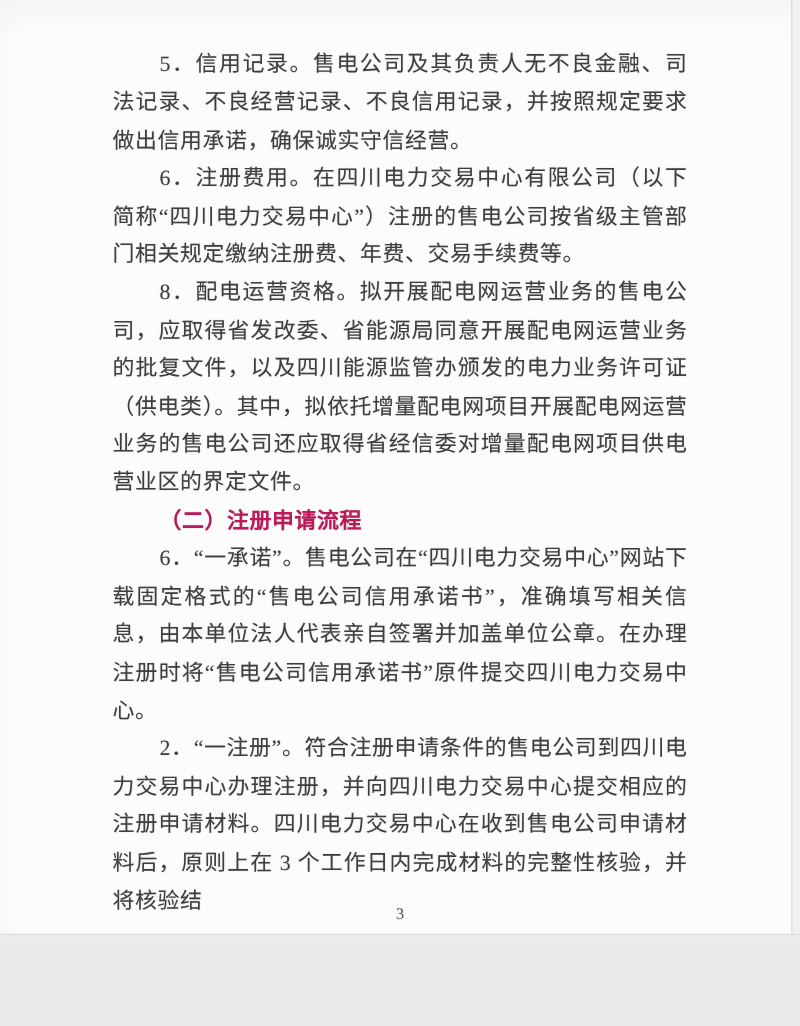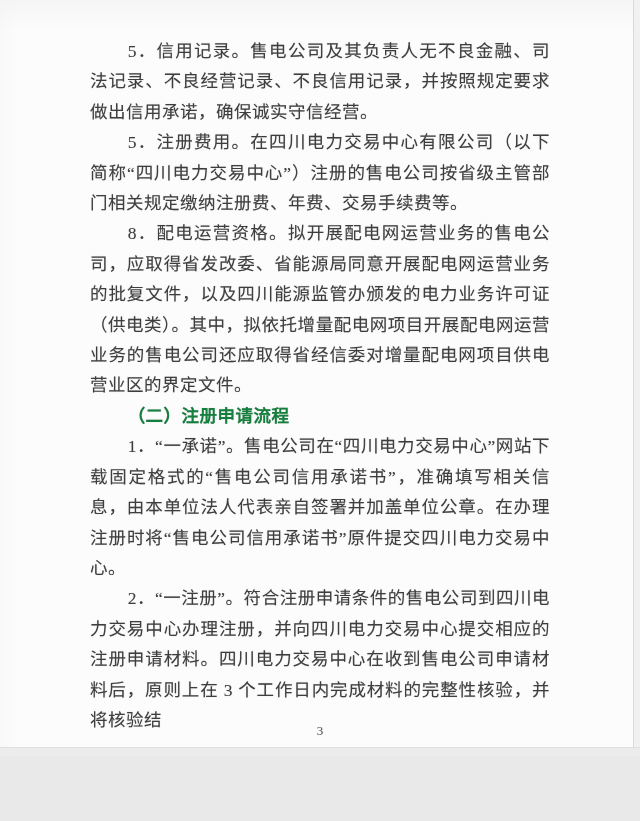--- a/index.html
+++ b/index.html
@@ -59,44 +59,44 @@
     text-shadow: 0 0 1px rgba(90,90,90,0.35);
   }
   .para {
     margin: 0;
     text-indent: 2.15em;
   }
   .section-heading {
     margin: 0;
     text-indent: 2.15em;
     font-weight: bold;
-    color: #15803d;
+    color: #be185d;
   }
   .page-number {
     position: absolute;
     left: 0;
     right: 0;
     bottom: 17px;
     text-align: center;
     font-size: 13px;
     color: #5a5a5a;
     text-shadow: 0 0 1px rgba(90,90,90,0.3);
   }
 </style>
 </head>
 <body>
 
 <div class="scan-page">
 
   <div class="text-block">
     <p class="para">5．信用记录。售电公司及其负责人无不良金融、司法记录、不良经营记录、不良信用记录，并按照规定要求做出信用承诺，确保诚实守信经营。</p>
-    <p class="para">5．注册费用。在四川电力交易中心有限公司（以下简称“四川电力交易中心”）注册的售电公司按省级主管部门相关规定缴纳注册费、年费、交易手续费等。</p>
+    <p class="para">6．注册费用。在四川电力交易中心有限公司（以下简称“四川电力交易中心”）注册的售电公司按省级主管部门相关规定缴纳注册费、年费、交易手续费等。</p>
     <p class="para">8．配电运营资格。拟开展配电网运营业务的售电公司，应取得省发改委、省能源局同意开展配电网运营业务的批复文件，以及四川能源监管办颁发的电力业务许可证（供电类）。其中，拟依托增量配电网项目开展配电网运营业务的售电公司还应取得省经信委对增量配电网项目供电营业区的界定文件。</p>
     <p class="section-heading">（二）注册申请流程</p>
-    <p class="para">1．“一承诺”。售电公司在“四川电力交易中心”网站下载固定格式的“售电公司信用承诺书”，准确填写相关信息，由本单位法人代表亲自签署并加盖单位公章。在办理注册时将“售电公司信用承诺书”原件提交四川电力交易中心。</p>
+    <p class="para">6．“一承诺”。售电公司在“四川电力交易中心”网站下载固定格式的“售电公司信用承诺书”，准确填写相关信息，由本单位法人代表亲自签署并加盖单位公章。在办理注册时将“售电公司信用承诺书”原件提交四川电力交易中心。</p>
     <p class="para">2．“一注册”。符合注册申请条件的售电公司到四川电力交易中心办理注册，并向四川电力交易中心提交相应的注册申请材料。四川电力交易中心在收到售电公司申请材料后，原则上在 3 个工作日内完成材料的完整性核验，并将核验结</p>
   </div>
 
   <div class="page-number">3</div>
 
   <div class="right-edge-strip"></div>
   <div class="bottom-edge-strip"></div>
 
 </div>
 

